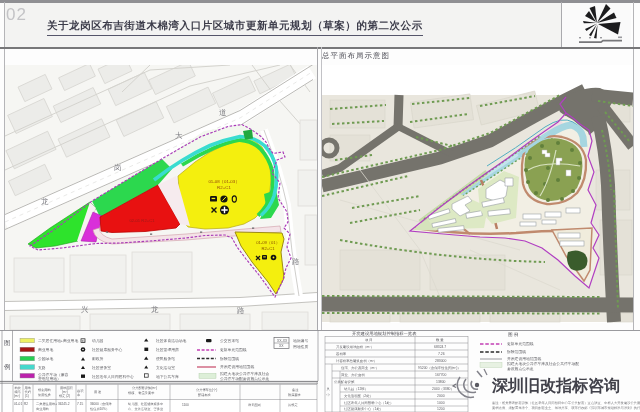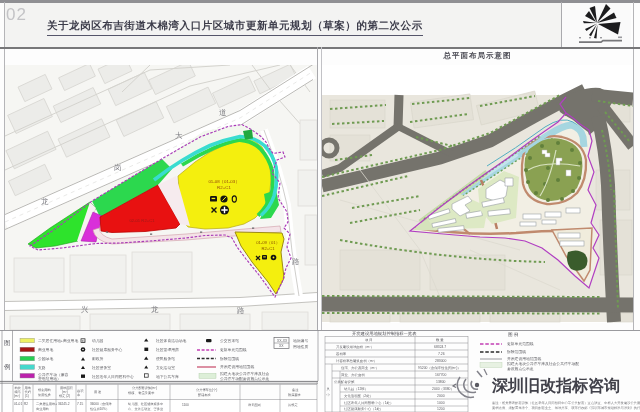--- a/index.html
+++ b/index.html
@@ -51,21 +51,21 @@
         <rect x="24" y="1" width="2" height="1.4"></rect>
         <rect x="42" y="0.5" width="4" height="1.6"></rect>
       </g>
 </svg>
 
 <div class="abs" style="left:5px;top:64.5px;width:312px;height:1px;background:#99999d;"></div>
 
 <div class="abs" style="left:317px;top:47px;width:1px;height:283px;background:#a8a8ac;"></div>
 <div class="abs" style="left:321px;top:47px;width:1px;height:283px;background:#c2c2c6;"></div>
 
-<div class="t" style="left:322px;top:51px;width:311px;text-align:center;font-size:7.5px;font-weight:bold;color:#4c4c55;letter-spacing:1px;">总平面布局示意图</div>
+<div class="t" style="left:322px;top:51px;width:311px;text-align:left;font-size:7.5px;font-weight:normal;color:#4c4c55;letter-spacing:1px;">总平面布局示意图</div>
 <div class="abs" style="left:322px;top:64.5px;width:311px;height:1px;background:#99999d;"></div>
 
 <svg class="abs" style="left:5px;top:65px;" width="312" height="265" viewBox="5 65 312 265">
   <rect x="5" y="65" width="312" height="265" fill="#f6f6f3"></rect>
 
   <g stroke="#d8d7d2" stroke-width="0.8" fill="#ecece9">
     <rect x="20" y="80" width="30" height="16" transform="rotate(-25 35 88)"></rect>
     <rect x="60" y="70" width="34" height="14" transform="rotate(-25 77 77)"></rect>
     <rect x="100" y="62" width="30" height="16" transform="rotate(-25 115 70)"></rect>
     <rect x="10" y="106" width="40" height="20" transform="rotate(-25 30 116)"></rect>

